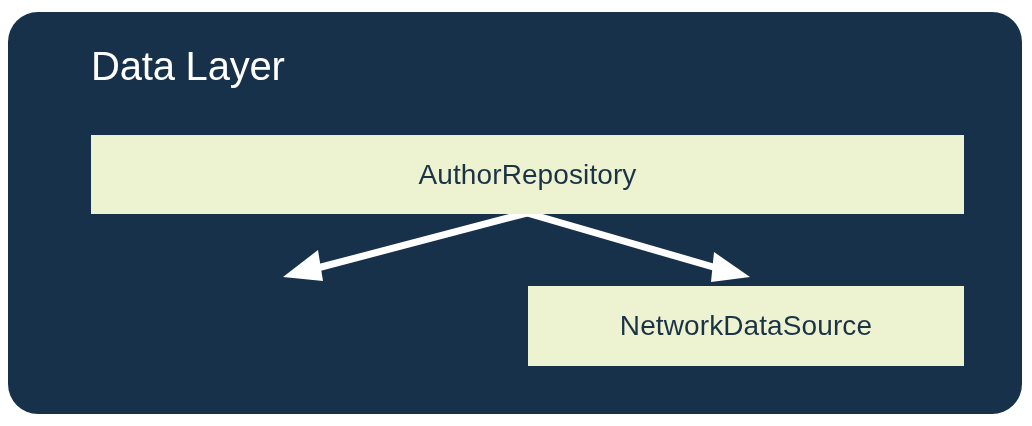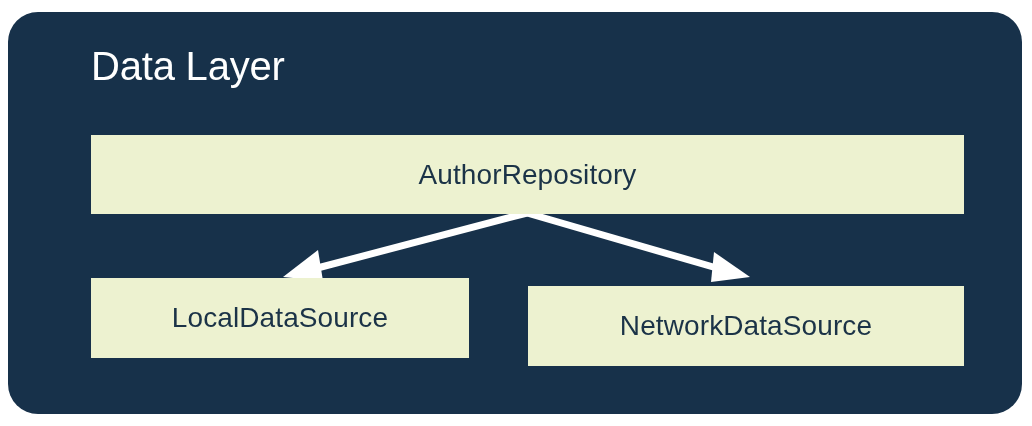--- a/index.html
+++ b/index.html
@@ -123,21 +123,18 @@
     <g>
       <path d="M 527 213 L 727 271" stroke="#ffffff" stroke-width="7" fill="none" stroke-linecap="butt"></path>
       <path d="M 750 277 L 714 252 L 711 282 Z" fill="#ffffff"></path>
     </g>
   </svg>
 
   <div class="node" id="node-repository">
     <span class="node-label">AuthorRepository</span>
   </div>
 
-  <div class="node" id="node-local">
-    <span class="node-label">LocalDataSource</span>
-  </div>
 
   <div class="node" id="node-network">
     <span class="node-label">NetworkDataSource</span>
   </div>
 
 </div>
 
 </body></html>

